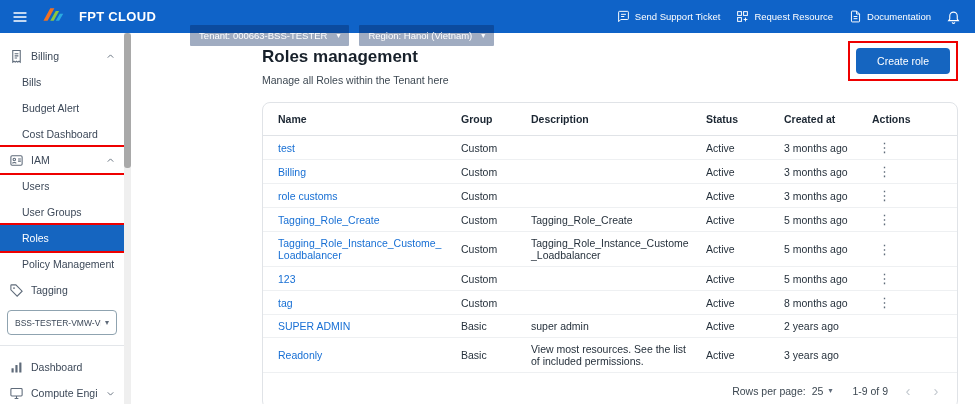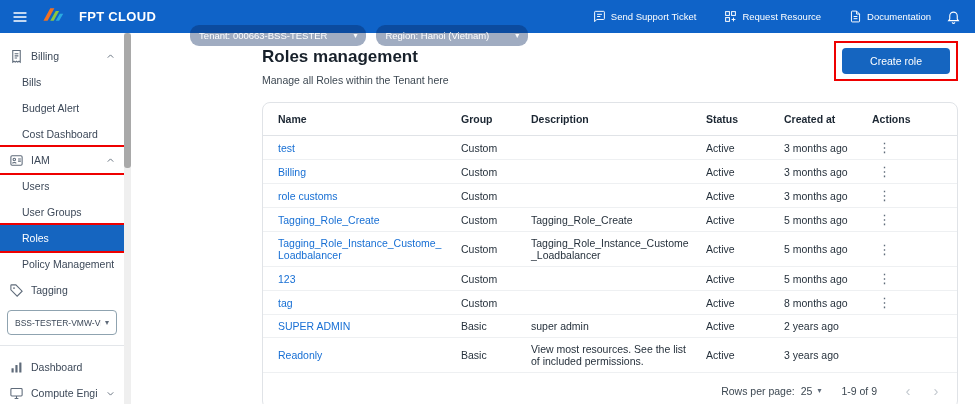--- a/index.html
+++ b/index.html
@@ -6,24 +6,24 @@
   html, body { width: 975px; height: 404px; }
   body { font-family: "Liberation Sans", sans-serif; background: #fff; position: relative; overflow: hidden; }
   button { font-family: inherit; background: none; border: none; cursor: pointer; color: inherit; }
   a { text-decoration: none; }
 
   
   .topbar { position: absolute; top: 0; left: 0; width: 100%; height: 33px; background: #0f63c8; display: flex; align-items: center; padding: 0 10px 0 8px; gap: 10px; color: #fff; z-index: 5; }
   .icon-btn { display: flex; align-items: center; justify-content: center; width: 24px; height: 24px; flex: none; }
   .brand { display: flex; align-items: center; gap: 15px; margin-right: 24px; flex: none; }
   .brand-text { font-size: 13px; font-weight: bold; letter-spacing: .3px; white-space: nowrap; }
-  .chip { display: flex; align-items: center; gap: 26px; background: rgba(6,38,92,.38); border-radius: 9px; height: 21px; padding: 0 9px; font-size: 9.5px; color: #fff; white-space: nowrap; flex: none; margin-top: 38px; }
+  .chip { display: flex; align-items: center; gap: 9px; background: rgba(6,38,92,.38); border-radius: 1px; height: 21px; padding: 0 9px; font-size: 9.5px; color: #fff; white-space: nowrap; flex: none; margin-top: 38px; }
   .chip .caret { font-size: 8px; opacity: .95; }
   .spacer { flex: 1; }
-  .top-links { display: flex; align-items: center; gap: 28px; flex: none; }
+  .top-links { display: flex; align-items: center; gap: 16px; flex: none; }
   .top-link { display: flex; align-items: center; gap: 5px; font-size: 9.5px; color: #fff; white-space: nowrap; }
   .top-link .icon { display: flex; }
 
   
   .sidebar { position: absolute; top: 33px; left: 0; width: 131px; bottom: 0; background: #fff; z-index: 4; }
   #side-nav { padding-top: 10px; width: 124px; }
   .side-item { display: flex; align-items: center; height: 26px; padding: 0 8px; gap: 7px; font-size: 10.5px; color: #3c4858; }
   .side-item .icon { width: 16px; display: flex; justify-content: center; color: #5f6b7a; flex: none; }
   .side-item .label { white-space: nowrap; overflow: hidden; }
   .side-item .chev { margin-left: auto; display: flex; color: #5f6b7a; }
@@ -37,32 +37,32 @@
   .sb-track { position: absolute; top: 0; right: 0; width: 7px; height: 100%; background: #efefef; }
   .sb-thumb { position: absolute; top: 0; right: 0; width: 7px; height: 135px; background: #a9a9a9; border-radius: 3px; }
 
   
   .main { position: absolute; top: 33px; left: 131px; right: 0; bottom: 0; background: #fff; border-radius: 6px; }
   .content { position: absolute; left: 131px; right: 17px; top: 0; }
   .page-head { display: flex; justify-content: space-between; align-items: flex-start; margin-top: 14px; }
   .page-title { font-size: 17px; font-weight: bold; color: #17202a; }
   .page-sub { font-size: 10.5px; color: #3d4852; margin-top: 7px; }
   .red-box { border: 2px solid #ee0000; padding: 5px 6px; margin-top: -6px; }
-  .primary-btn { background: #1565c0; color: #fff; font-size: 10.5px; font-weight: 500; padding: 7px 28px; border-radius: 4px; white-space: nowrap; }
+  .primary-btn { background: #1565c0; color: #fff; font-size: 10.5px; font-weight: 500; padding: 7px 21px; border-radius: 4px; white-space: nowrap; }
   .card { margin-top: 16px; border: 1px solid #e0e3e7; border-radius: 8px; background: #fff; overflow: hidden; }
   table { width: 100%; border-collapse: collapse; table-layout: fixed; }
   th { text-align: left; font-size: 10.5px; font-weight: bold; color: #1c2733; padding: 10px 8px; border-bottom: 1px solid #e0e3e7; }
   td { font-size: 10.5px; color: #26313c; padding: 5px 8px; border-bottom: 1px solid #eef0f2; word-wrap: break-word; vertical-align: middle; }
   th:first-child, td:first-child { padding-left: 15px; }
   .name-link { color: #176fd4; }
   .dots { font-size: 13px; color: #5f6b7a; padding: 0 6px; line-height: 1; }
   .table-footer { display: flex; justify-content: flex-end; align-items: center; padding: 9px 10px; font-size: 10.5px; color: #3d4852; gap: 6px; }
   .rpp { display: flex; align-items: center; gap: 5px; font-size: 10.5px; color: #3d4852; margin-right: 14px; }
   .rpp .caret { font-size: 8px; color: #5f6b7a; }
-  .range { margin-right: 14px; text-align: right; }
+  .range { margin-right: 3px; text-align: right; }
   .pg-btn { color: #c3c9cf; font-size: 15px; width: 22px; }
 </style>
 </head>
 <body>
 
 <header class="topbar">
   <button class="icon-btn">
       <svg viewBox="0 0 24 24" width="16" height="16">
         <path d="M3 6h18M3 12h18M3 18h18" stroke="#fff" stroke-width="2" stroke-linecap="round" fill="none"></path>
       </svg>

